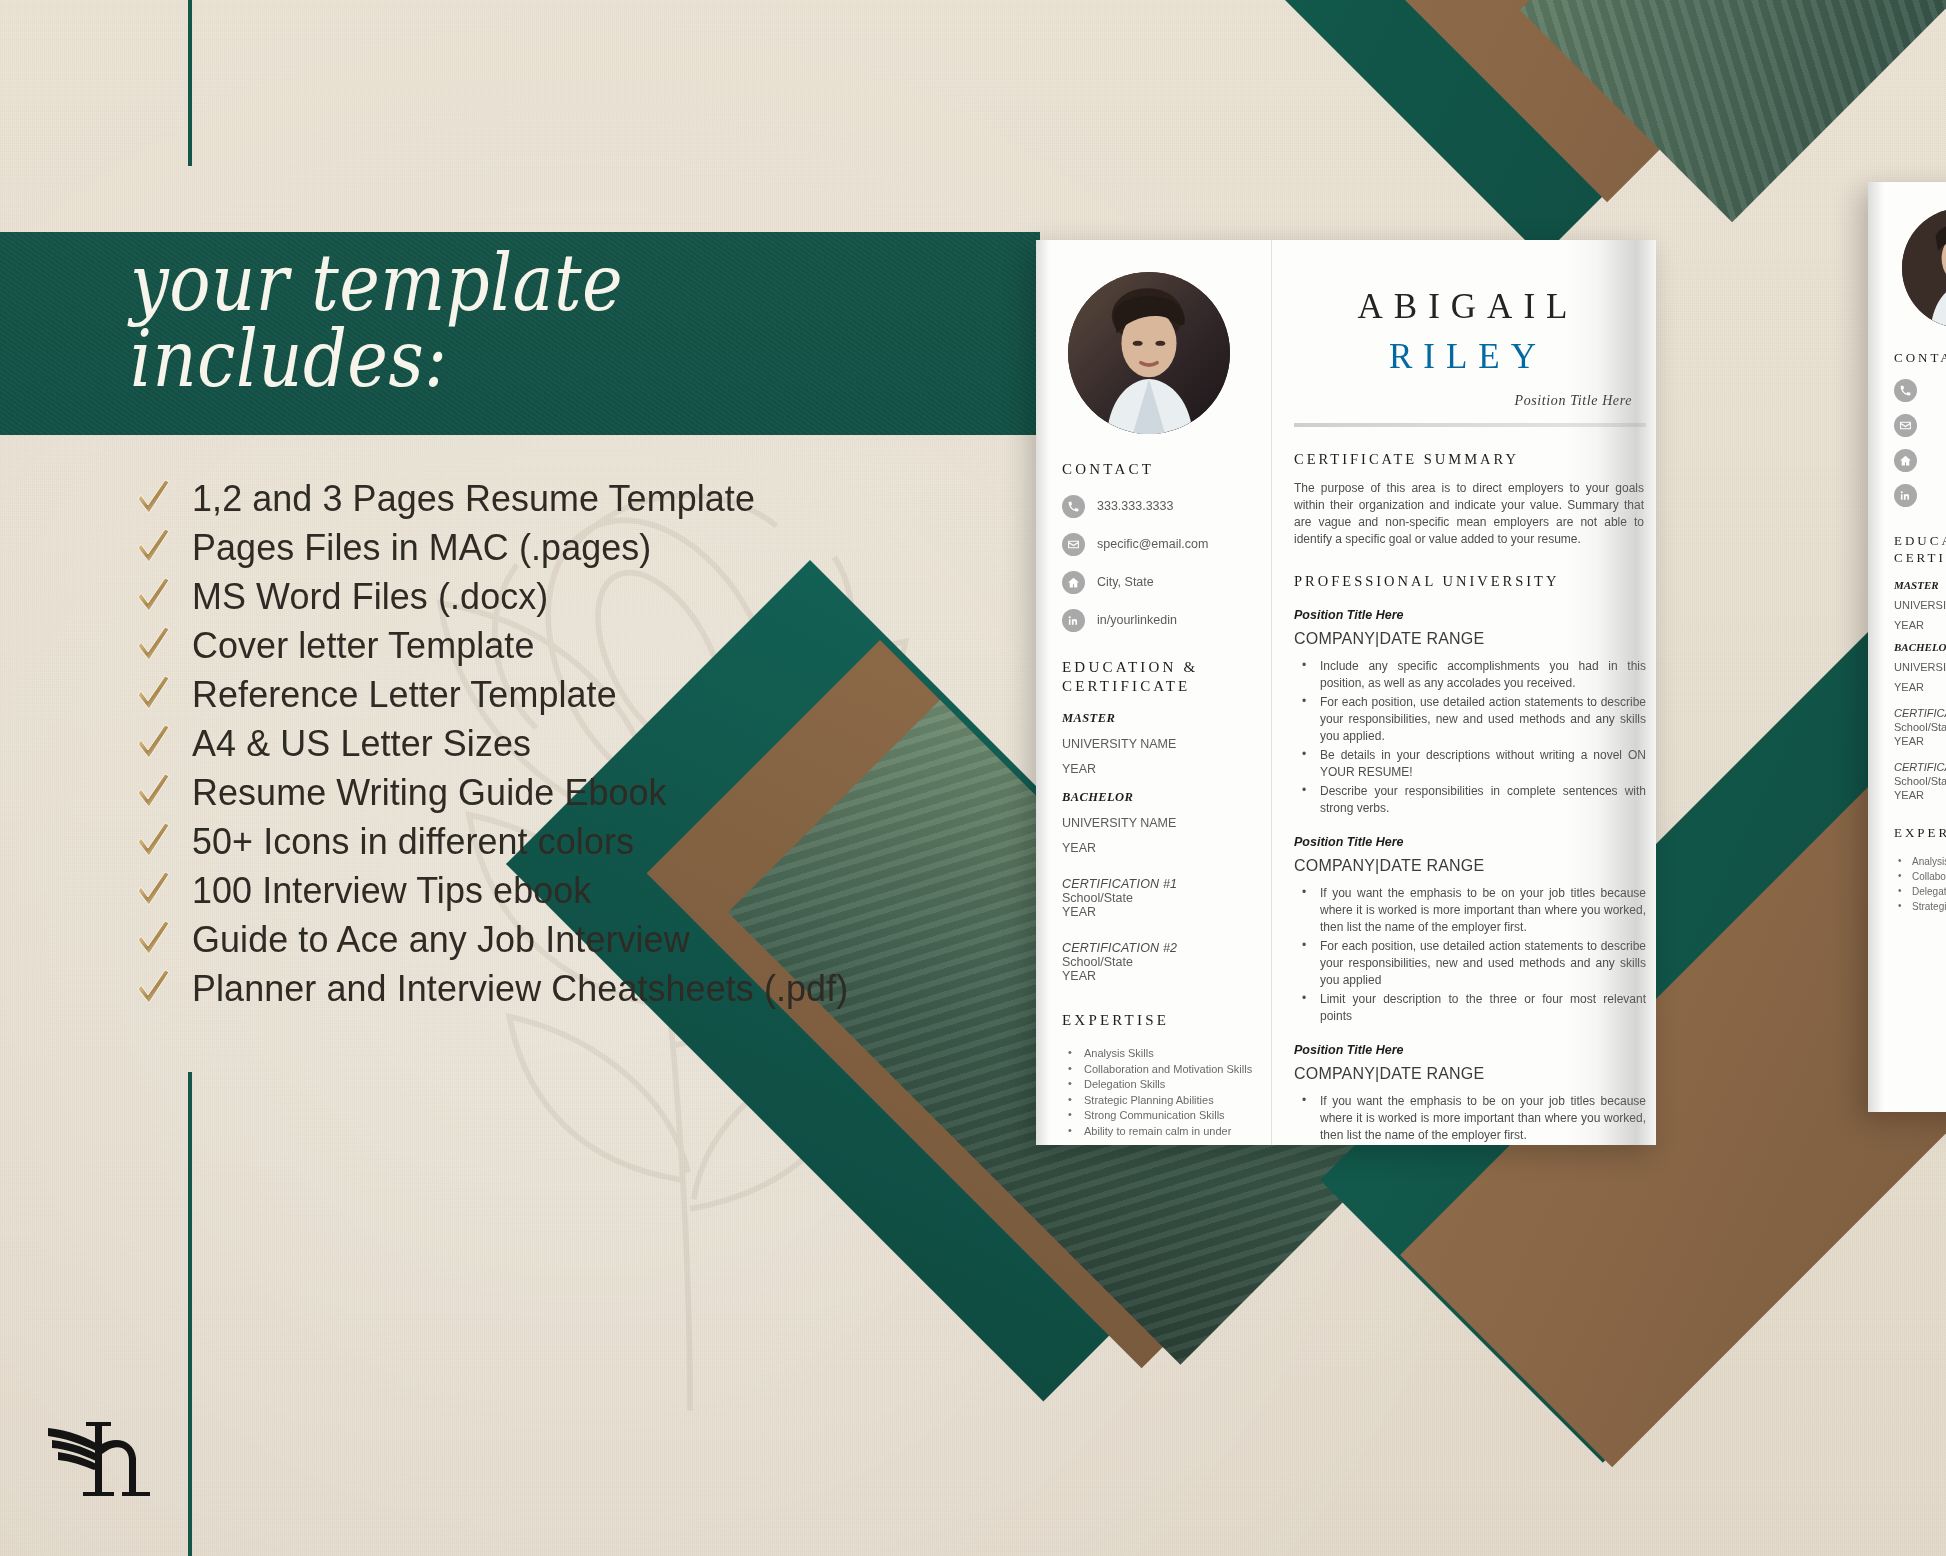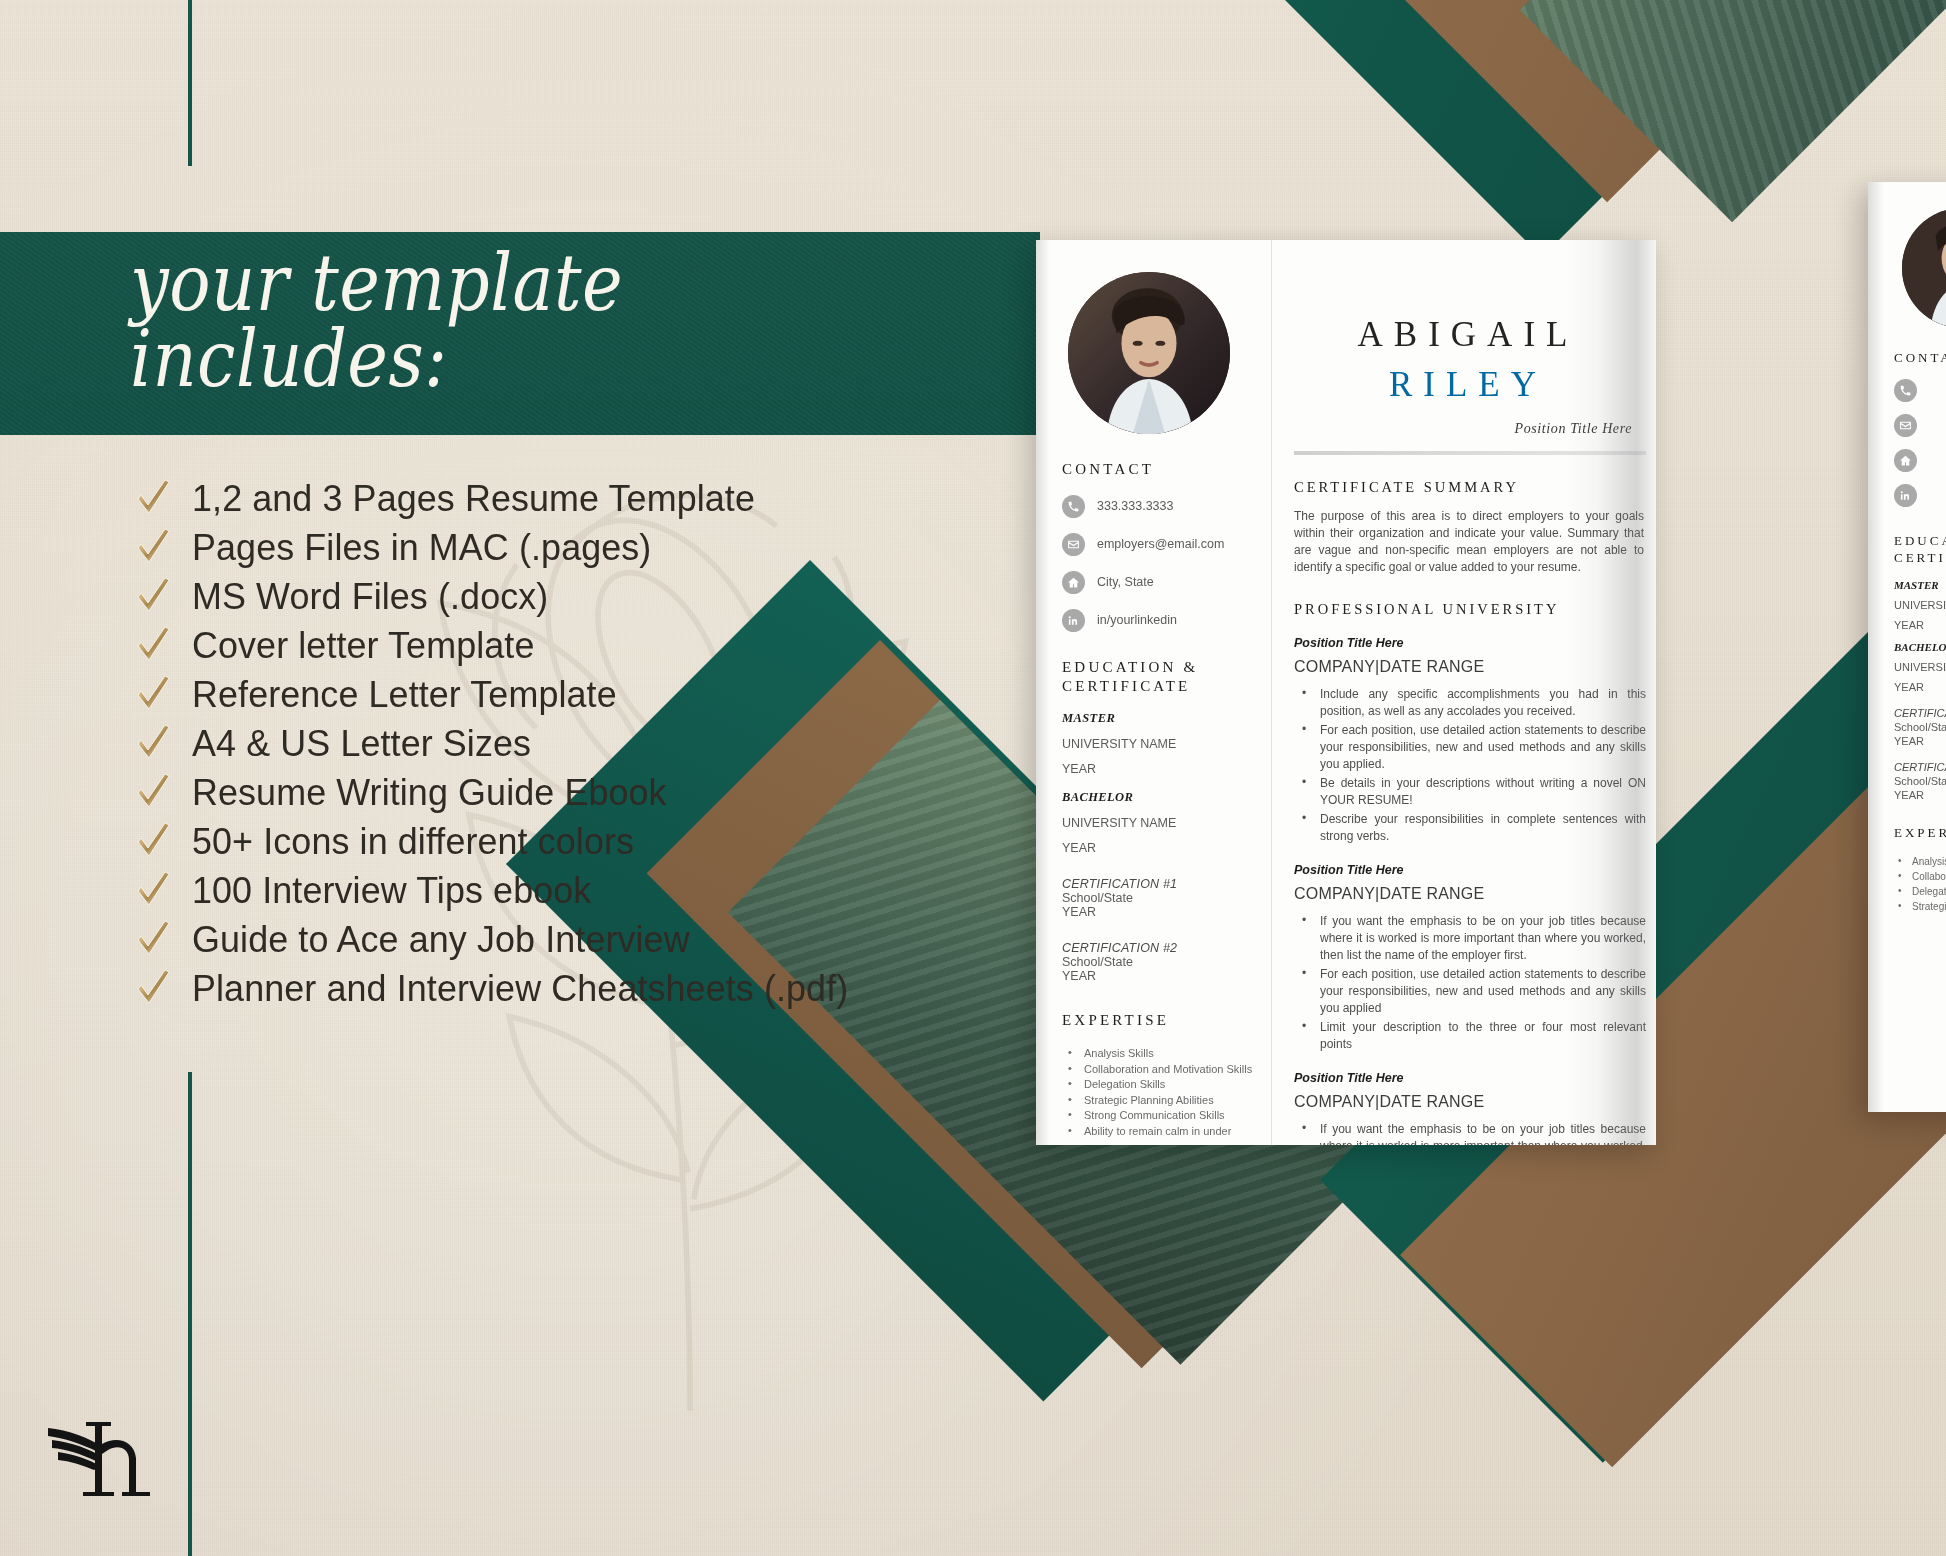--- a/index.html
+++ b/index.html
@@ -172,21 +172,20 @@
 
   .col-left {
     width:236px; flex:0 0 236px;
     padding:26px 16px 0 26px;
     background:#fdfdfc;
     border-right:1px solid #e2e2e0;
   }
   .col-right {
     flex:1; padding:42px 10px 0 22px;
     position:relative;
-    margin-top:28px;
   }
 
   .avatar {
     width:162px; height:162px; border-radius:50%;
     margin:6px auto 26px 6px;
     overflow:hidden; position:relative;
     background:linear-gradient(160deg,#3a2f29,#20181a);
   }
   .avatar svg { position:absolute; inset:0; width:100%; height:100%; }
 
@@ -574,21 +573,21 @@
       </span>
       <span class="ctext">333.333.3333</span>
     </div>
 
     <div class="contact-row">
       <span class="cicon">
         <svg viewBox="0 0 24 24">
             <path d="M2 5h20v14H2V5zm2 2v.5l8 5 8-5V7H4zm16 10V10l-8 5-8-5v7h16z"></path>
           </svg>
       </span>
-      <span class="ctext">employers@email.com</span>
+      <span class="ctext">specific@email.com</span>
     </div>
 
     <div class="contact-row">
       <span class="cicon">
         <svg viewBox="0 0 24 24">
             <path d="M12 3 2 12h3v9h6v-6h2v6h6v-9h3L12 3z"></path>
           </svg>
       </span>
       <span class="ctext">City, State</span>
     </div>

